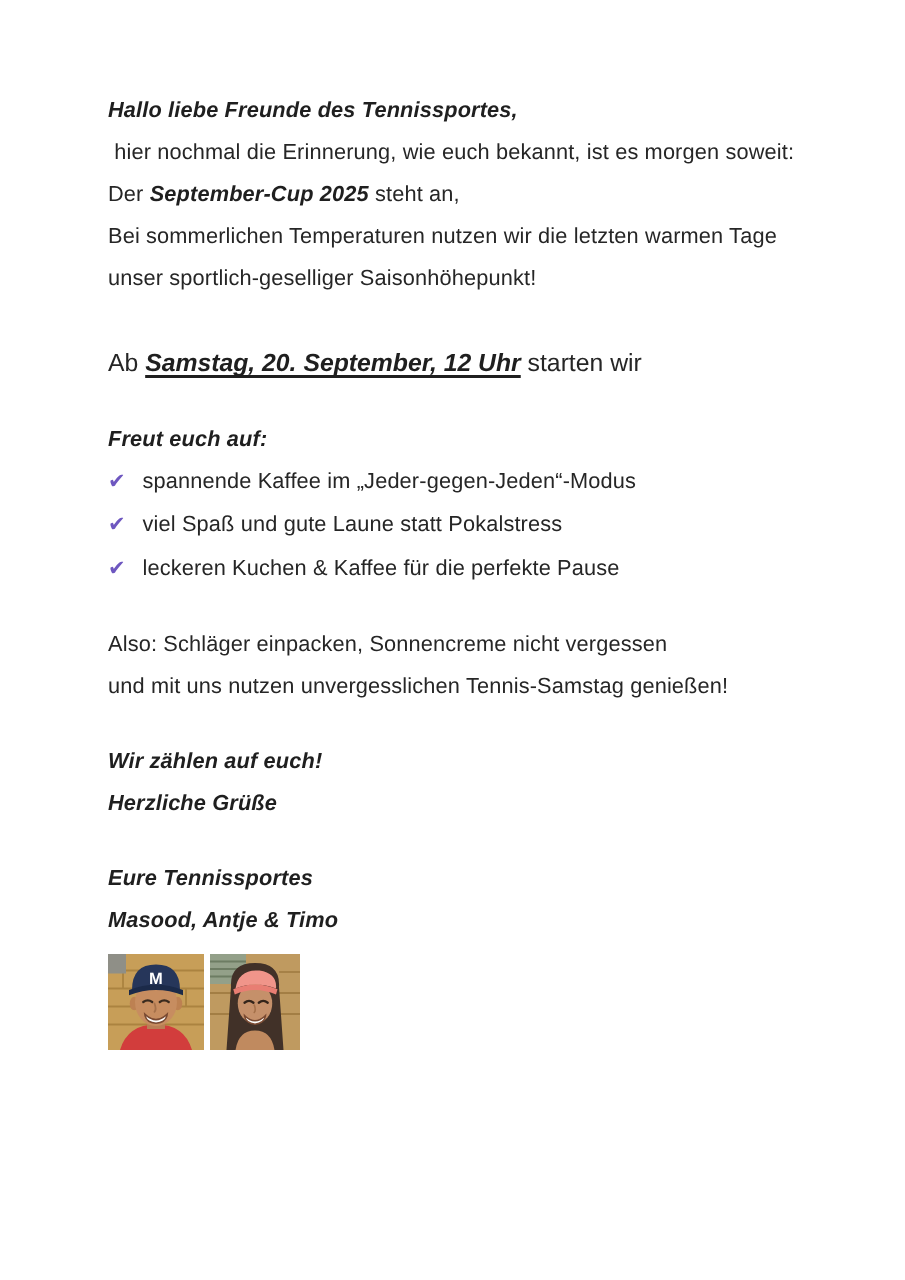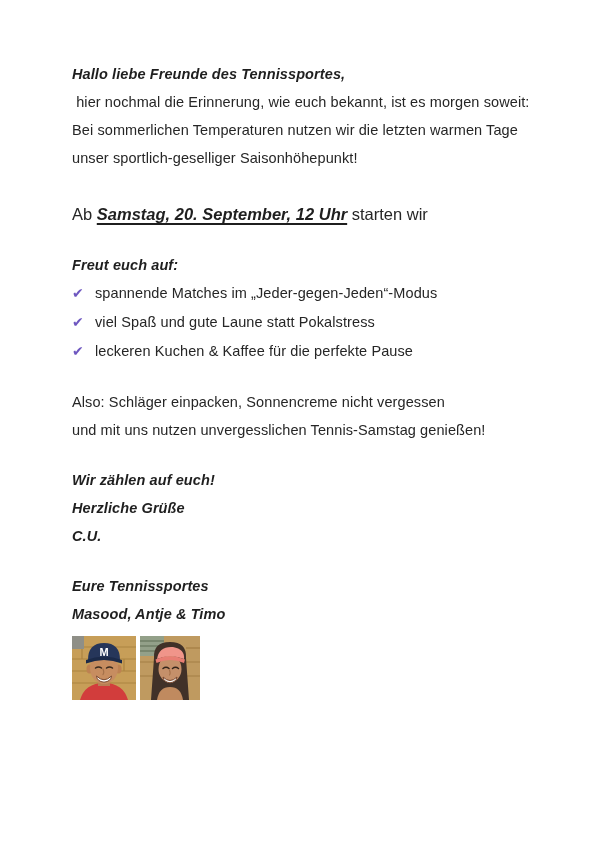--- a/index.html
+++ b/index.html
@@ -58,53 +58,53 @@
   .photo { display: block; }
 </style>
 </head>
 <body style="background: rgb(255, 255, 255); color: rgb(38, 38, 38);">
 
 <div class="page">
 
   <div class="para">
     <div class="line bi">Hallo liebe Freunde des Tennissportes,</div>
     <div class="line"> hier nochmal die Erinnerung, wie euch bekannt, ist es morgen soweit:</div>
+    <div class="line"><span>Der </span><span class="bi">September-Cup 2025</span><span> steht an,</span></div>
     <div class="line">Bei sommerlichen Temperaturen nutzen wir die letzten warmen Tage</div>
     <div class="line">unser sportlich-geselliger Saisonhöhepunkt!</div>
   </div>
 
   <div class="para">
     <div class="event-line"><span>Ab </span><span class="bi u">Samstag, 20. September, 12 Uhr</span><span> starten wir</span></div>
   </div>
 
   <div class="para">
     <div class="line bi">Freut euch auf:</div>
     <div class="bullet-row">
       <span class="check" style="color: rgb(110, 87, 192);">✔</span>
-      <span class="bullet-text">spannende Matches im „Jeder-gegen-Jeden“-Modus</span>
+      <span class="bullet-text">spannende Kaffee im „Jeder-gegen-Jeden“-Modus</span>
     </div>
     <div class="bullet-row">
       <span class="check" style="color: rgb(110, 87, 192);">✔</span>
       <span class="bullet-text">viel Spaß und gute Laune statt Pokalstress</span>
     </div>
     <div class="bullet-row">
       <span class="check" style="color: rgb(110, 87, 192);">✔</span>
       <span class="bullet-text">leckeren Kuchen &amp; Kaffee für die perfekte Pause</span>
     </div>
   </div>
 
   <div class="para">
     <div class="line">Also: Schläger einpacken, Sonnencreme nicht vergessen</div>
     <div class="line">und mit uns nutzen unvergesslichen Tennis-Samstag genießen!</div>
   </div>
 
   <div class="para">
     <div class="line bi">Wir zählen auf euch!</div>
     <div class="line bi">Herzliche Grüße</div>
-    <div class="line bi">C.U.</div>
   </div>
 
   <div>
     <div class="line bi">Eure Tennissportes</div>
     <div class="line bi">Masood, Antje &amp; Timo</div>
     <div class="photos">
 
       <svg class="photo" width="64" height="64" viewBox="0 0 64 64" role="img">
         <rect width="64" height="64" fill="#c79e58"></rect>
         <g stroke="#ab8340" stroke-width="1.2">

